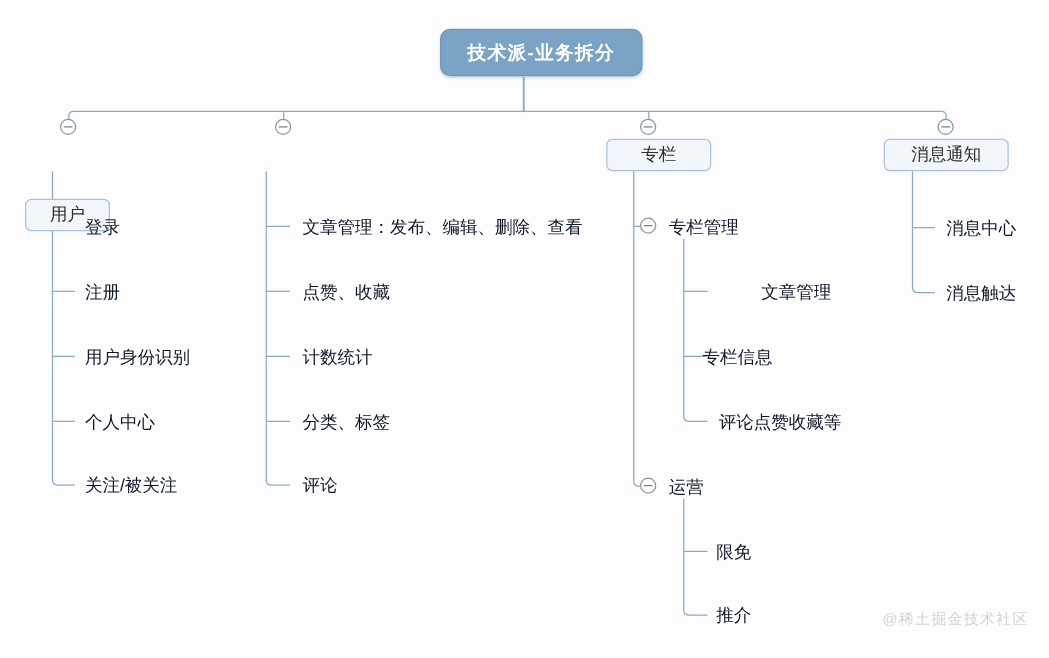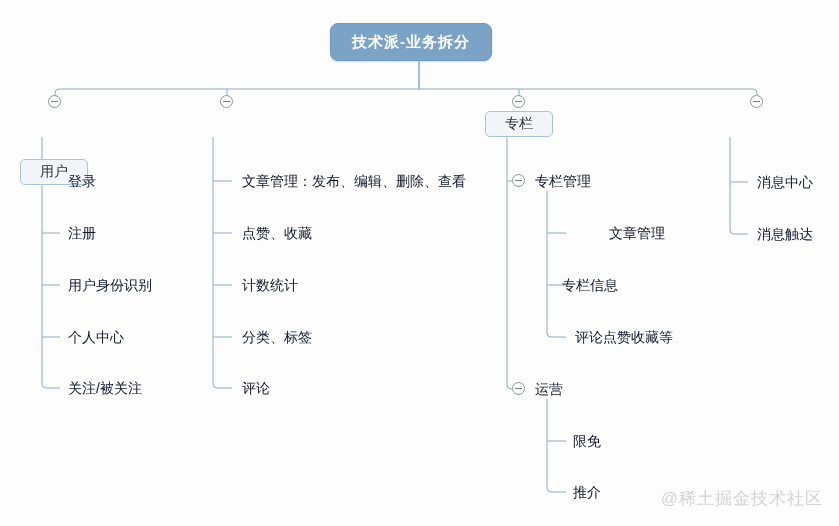--- a/index.html
+++ b/index.html
@@ -9,21 +9,21 @@
   }
   .canvas{
     position:relative;
     width:839px;height:526px;
     background:#fdfdfd;
     overflow:hidden;
   }
   svg.wires{position:absolute;left:0;top:0;pointer-events:none;}
 
   .root-node{
-    position:absolute;left:330px;top:23px;width:162px;height:38px;
+    position:absolute;left:352px;top:23px;width:162px;height:38px;
     background:#7aa3c6;border:1px solid #6f9abe;border-radius:8px;
     box-sizing:border-box;
     display:flex;align-items:center;justify-content:center;
     color:#ffffff;font-size:15px;font-weight:bold;letter-spacing:1px;
     box-shadow:0 1px 2px rgba(110,150,185,.35);
   }
   .branch-node{
     position:absolute;height:26px;
     background:#f2f6fa;border:1px solid #a6c3dc;border-radius:5px;
     box-sizing:border-box;
@@ -36,21 +36,21 @@
   }
   .collapse{
     position:absolute;width:13px;height:13px;border-radius:50%;
     background:#fefefe;border:1px solid #8f9699;box-sizing:border-box;
     display:flex;align-items:center;justify-content:center;
     cursor:pointer;
   }
   .collapse .bar{width:7px;height:1.5px;background:#7a8084;display:block;}
   .watermark{
     position:absolute;right:16px;top:487px;
-    color:#d4d4d4;font-size:17px;letter-spacing:1px;white-space:nowrap;text-align:center;
+    color:#d4d4d4;font-size:12px;letter-spacing:1px;white-space:nowrap;text-align:center;
   }
 </style>
 </head>
 <body>
 
 <div class="canvas">
 
   <svg class="wires" width="839" height="526" viewBox="0 0 839 526">
     <g stroke="#8aaac8" fill="none">
 
@@ -81,21 +81,22 @@
       <span class="bar"></span>
     </div>
   <div class="collapse" style="left:512px;top:95px;">
       <span class="bar"></span>
     </div>
   <div class="collapse" style="left:750px;top:95px;">
       <span class="bar"></span>
     </div>
 
   <div class="branch-node" style="left:20px;top:111px;width:68px;margin-top:48px;">用户</div>
-  <div class="branch-node" style="left:485px;top:111px;width:68px;">专栏</div>
+  <div class="branch-node" style="left:485px;top:111px;width:84px;">专栏</div>
+  <div class="branch-node" style="left:707px;top:111px;width:100px;">消息通知</div>
 
   <div class="leaf" style="left:68px;top:171px;">登录</div>
   <div class="leaf" style="left:68px;top:223px;">注册</div>
   <div class="leaf" style="left:68px;top:275px;">用户身份识别</div>
   <div class="leaf" style="left:68px;top:327px;">个人中心</div>
   <div class="leaf" style="left:68px;top:378px;">关注/被关注</div>
 
   <div class="leaf" style="left:242px;top:171px;">文章管理：发布、编辑、删除、查看</div>
   <div class="leaf" style="left:242px;top:223px;">点赞、收藏</div>
   <div class="leaf" style="left:242px;top:275px;">计数统计</div>

